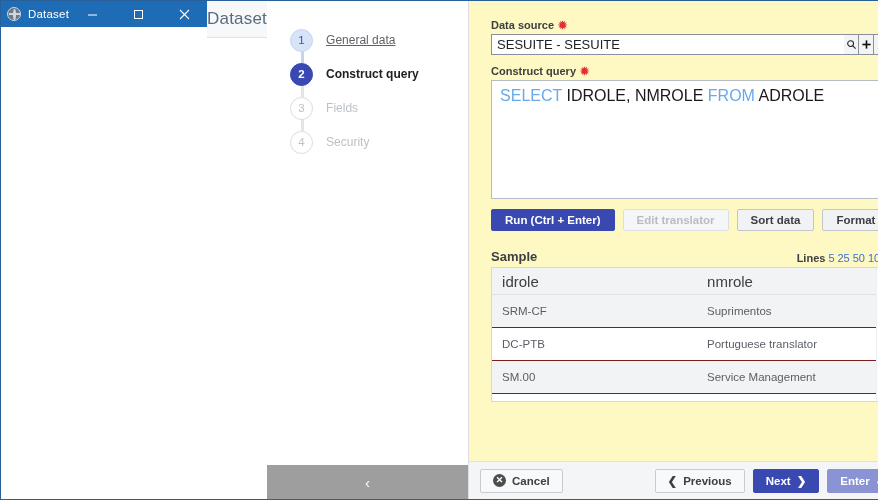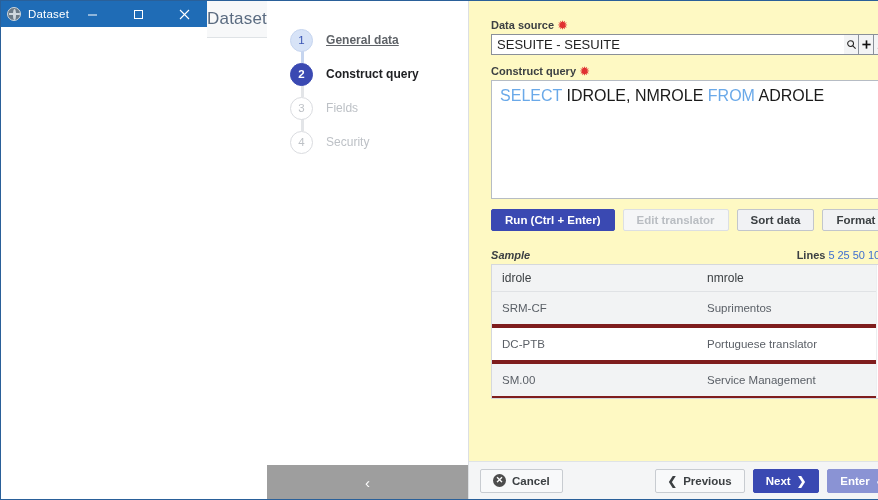--- a/index.html
+++ b/index.html
@@ -70,21 +70,21 @@
   .step.done .circle{background:#d7e3f7;color:#3a55b4;border:1px solid #c6d5ef;}
   .step.active .circle{background:#3a49b2;color:#fff;border:1px solid #3a49b2;font-weight:bold;}
   .step.todo .circle{background:#fff;color:#bdc1c6;border:1px solid #dadce0;}
   .step .connector{
     position:absolute;left:34px;top:28px;width:3px;height:12px;z-index:1;
   }
   .step.done .connector{background:#c6d5ef;}
   .step.active .connector{background:#e3e5e8;}
   .step.todo .connector{background:#e3e5e8;}
   .step .label{margin-left:13px;font-size:12px;}
-  .step.done .label{color:#5f6368;text-decoration:underline;cursor:pointer;font-weight:bold;}
+  .step.done .label{color:#5f6368;text-decoration:underline;cursor:pointer;}
   .step.active .label{color:#202124;font-weight:bold;}
   .step.todo .label{color:#bdc1c6;}
   .collapse-bar{
     height:34px;flex:0 0 34px;background:#9e9e9e;
     display:flex;align-items:center;justify-content:center;
     color:#fff;font-size:15px;cursor:pointer;
   }
   
   .main{
     flex:1 1 auto;display:flex;flex-direction:column;min-width:0;
@@ -125,39 +125,39 @@
   .btn{
     height:22px;padding:0 13px;font-size:11.5px;font-weight:bold;
     border-radius:2px;border:1px solid #c2c6cc;background:#f1f2f4;
     color:#3c4043;display:inline-flex;align-items:center;justify-content:center;
     cursor:pointer;box-sizing:border-box;font-family:"Liberation Sans",sans-serif;
     white-space:nowrap;
   }
   .btn.primary{background:#3a49b2;border-color:#3a49b2;color:#fff;}
   .btn.disabled{color:#b9bdc2;background:#f5f6f7;border-color:#dcdfe3;cursor:default;}
   .sample-row{display:flex;align-items:flex-end;margin-bottom:3px;}
-  .sample-label{font-size:11px;font-weight:bold;color:#3c4043;font-style:italic;}
+  .sample-label{font-size:13px;font-weight:bold;color:#3c4043;}
   .lines-box{margin-left:auto;font-size:11px;color:#3c4043;}
   .lines-box .lbl{font-weight:bold;margin-right:3px;}
   .lines-box a{color:#3f6fd0;text-decoration:none;margin-right:3px;cursor:pointer;}
   .table-wrap{
     border:1px solid #d5d8dc;background:#fff;height:135px;
     display:flex;overflow:hidden;box-sizing:border-box;position:relative;
   }
   table.grid{
     border-collapse:collapse;width:calc(100% - 11px);table-layout:fixed;
   }
   table.grid th{
-    text-align:left;font-size:12px;font-weight:normal;color:#3c4043;
+    text-align:left;font-size:15px;font-weight:normal;color:#3c4043;
     background:#f2f3f4;height:26px;padding:0 10px;
     border-bottom:1px solid #e0e2e5;
   }
   table.grid td{
     font-size:11.5px;color:#5a5f66;height:32px;padding:0 10px;
-    border-bottom:4px solid #7f1d1d;white-space:nowrap;overflow:hidden;
+    border-bottom:1px solid #7f1d1d;white-space:nowrap;overflow:hidden;
   }
   table.grid tr.alt td{background:#f2f3f4;}
   table.grid col.c1{width:205px;}
   .vscroll{
     width:11px;flex:0 0 11px;background:#fff;border-left:1px solid #eceef0;
     position:relative;cursor:pointer;
   }
   .vthumb{
     position:absolute;left:2px;top:4px;width:7px;height:97px;
     background:#a6a6a6;border-radius:4px;

